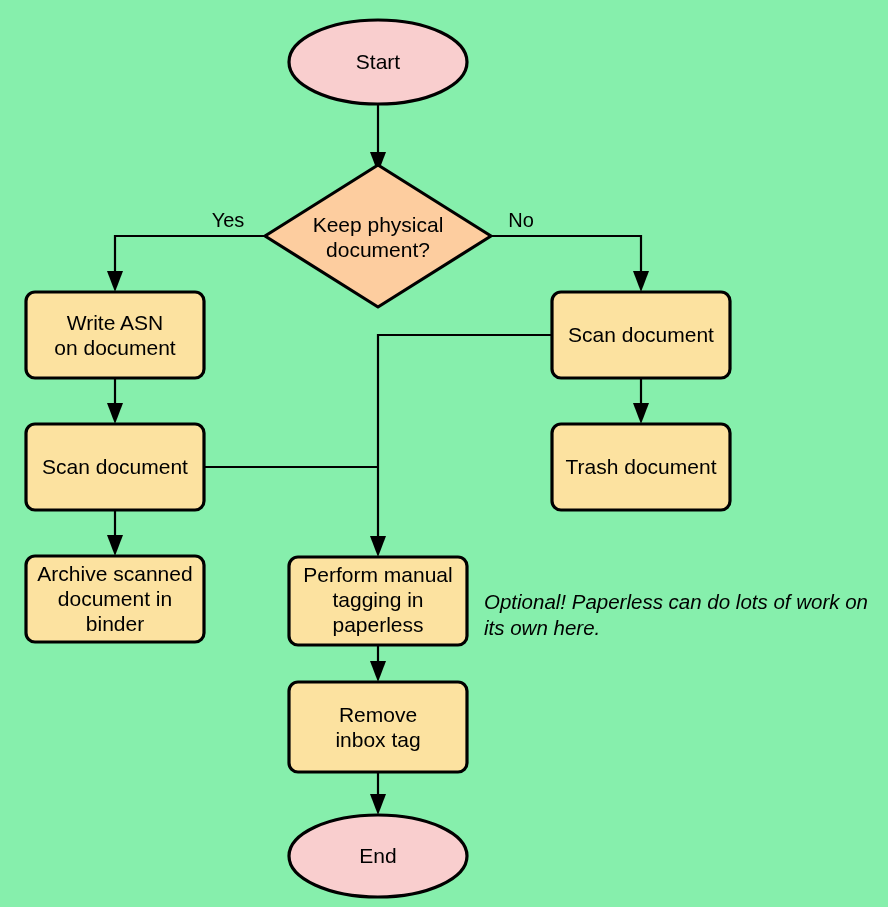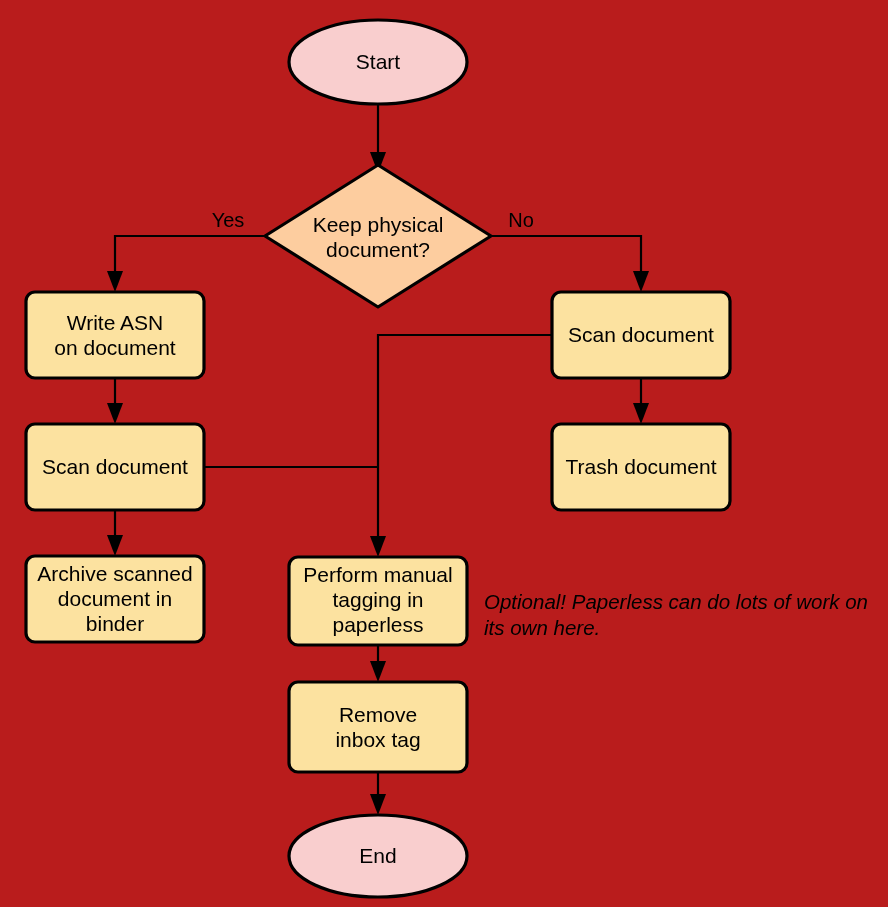--- a/index.html
+++ b/index.html
@@ -10,21 +10,21 @@
   body {
     width: 888px;
     height: 907px;
     overflow: hidden;
     font-family: "Liberation Sans", sans-serif;
   }
   #flowchart-root {
     position: relative;
     width: 888px;
     height: 907px;
-    background: #b91c1c;
+    background: #86efac;
   }
   svg.flow {
     display: block;
     width: 888px;
     height: 907px;
   }
   .node-shape {
     stroke: #000000;
     stroke-width: 3.2;
     stroke-linejoin: round;

